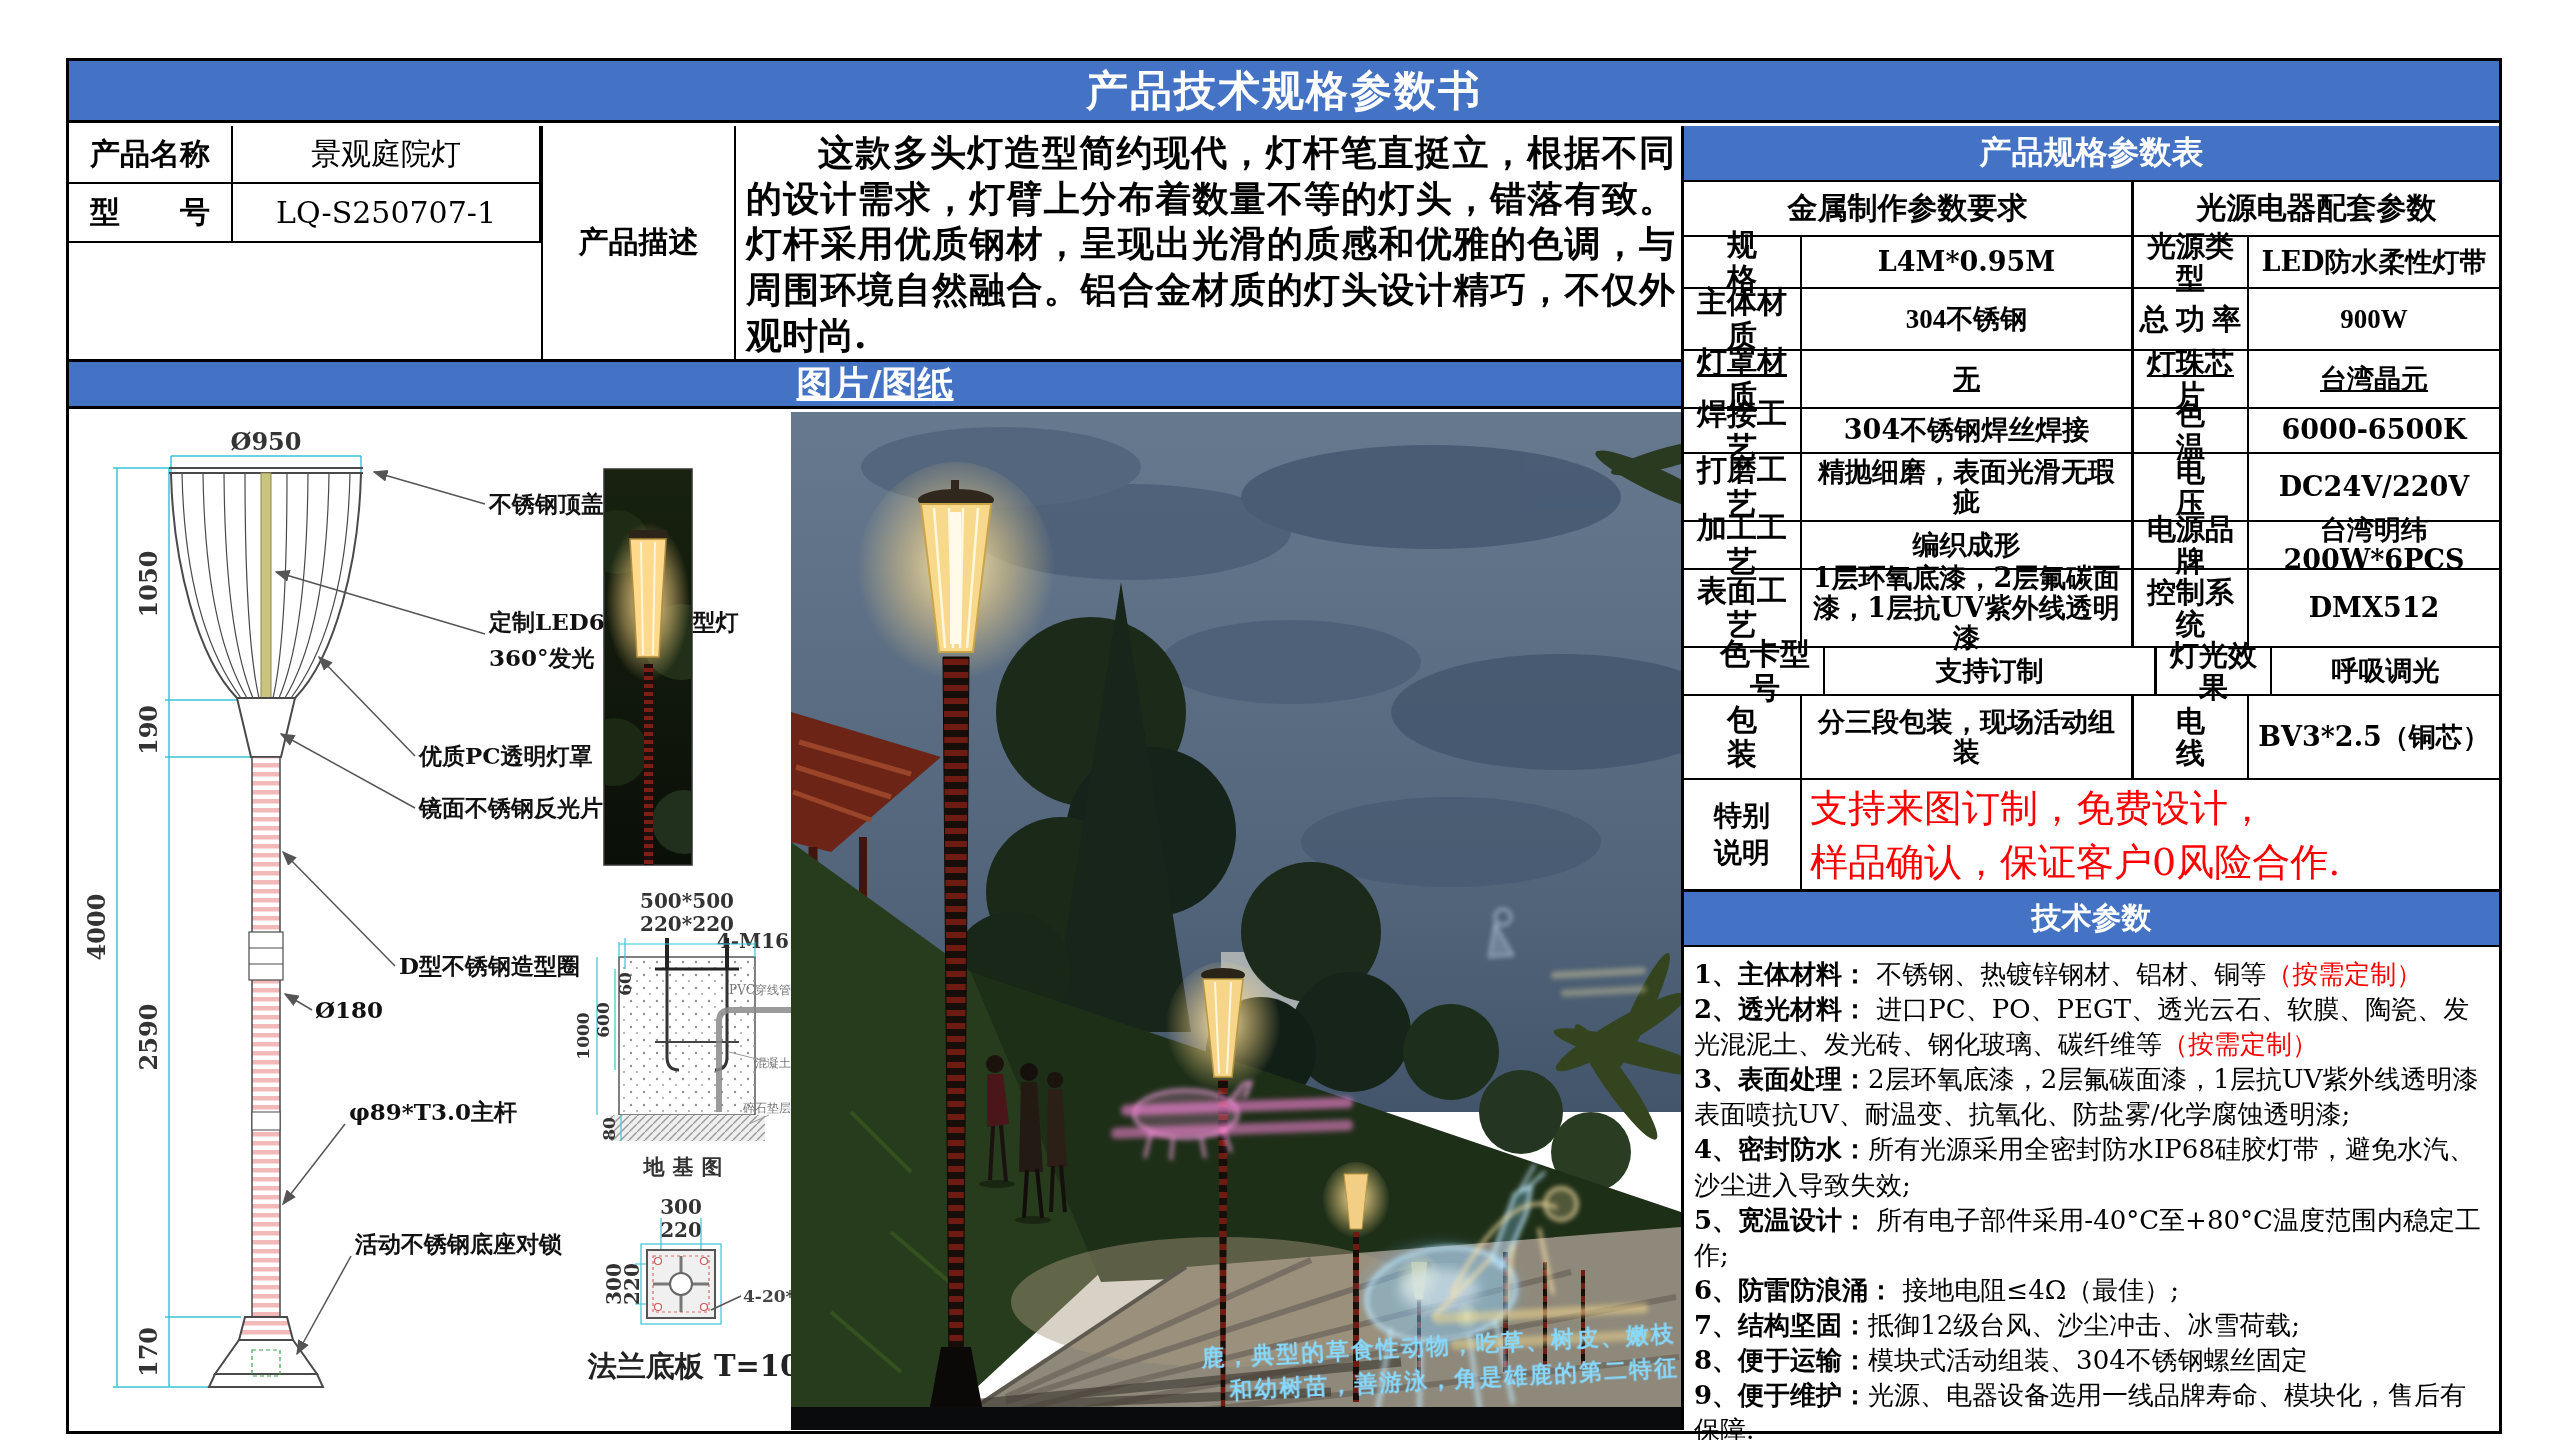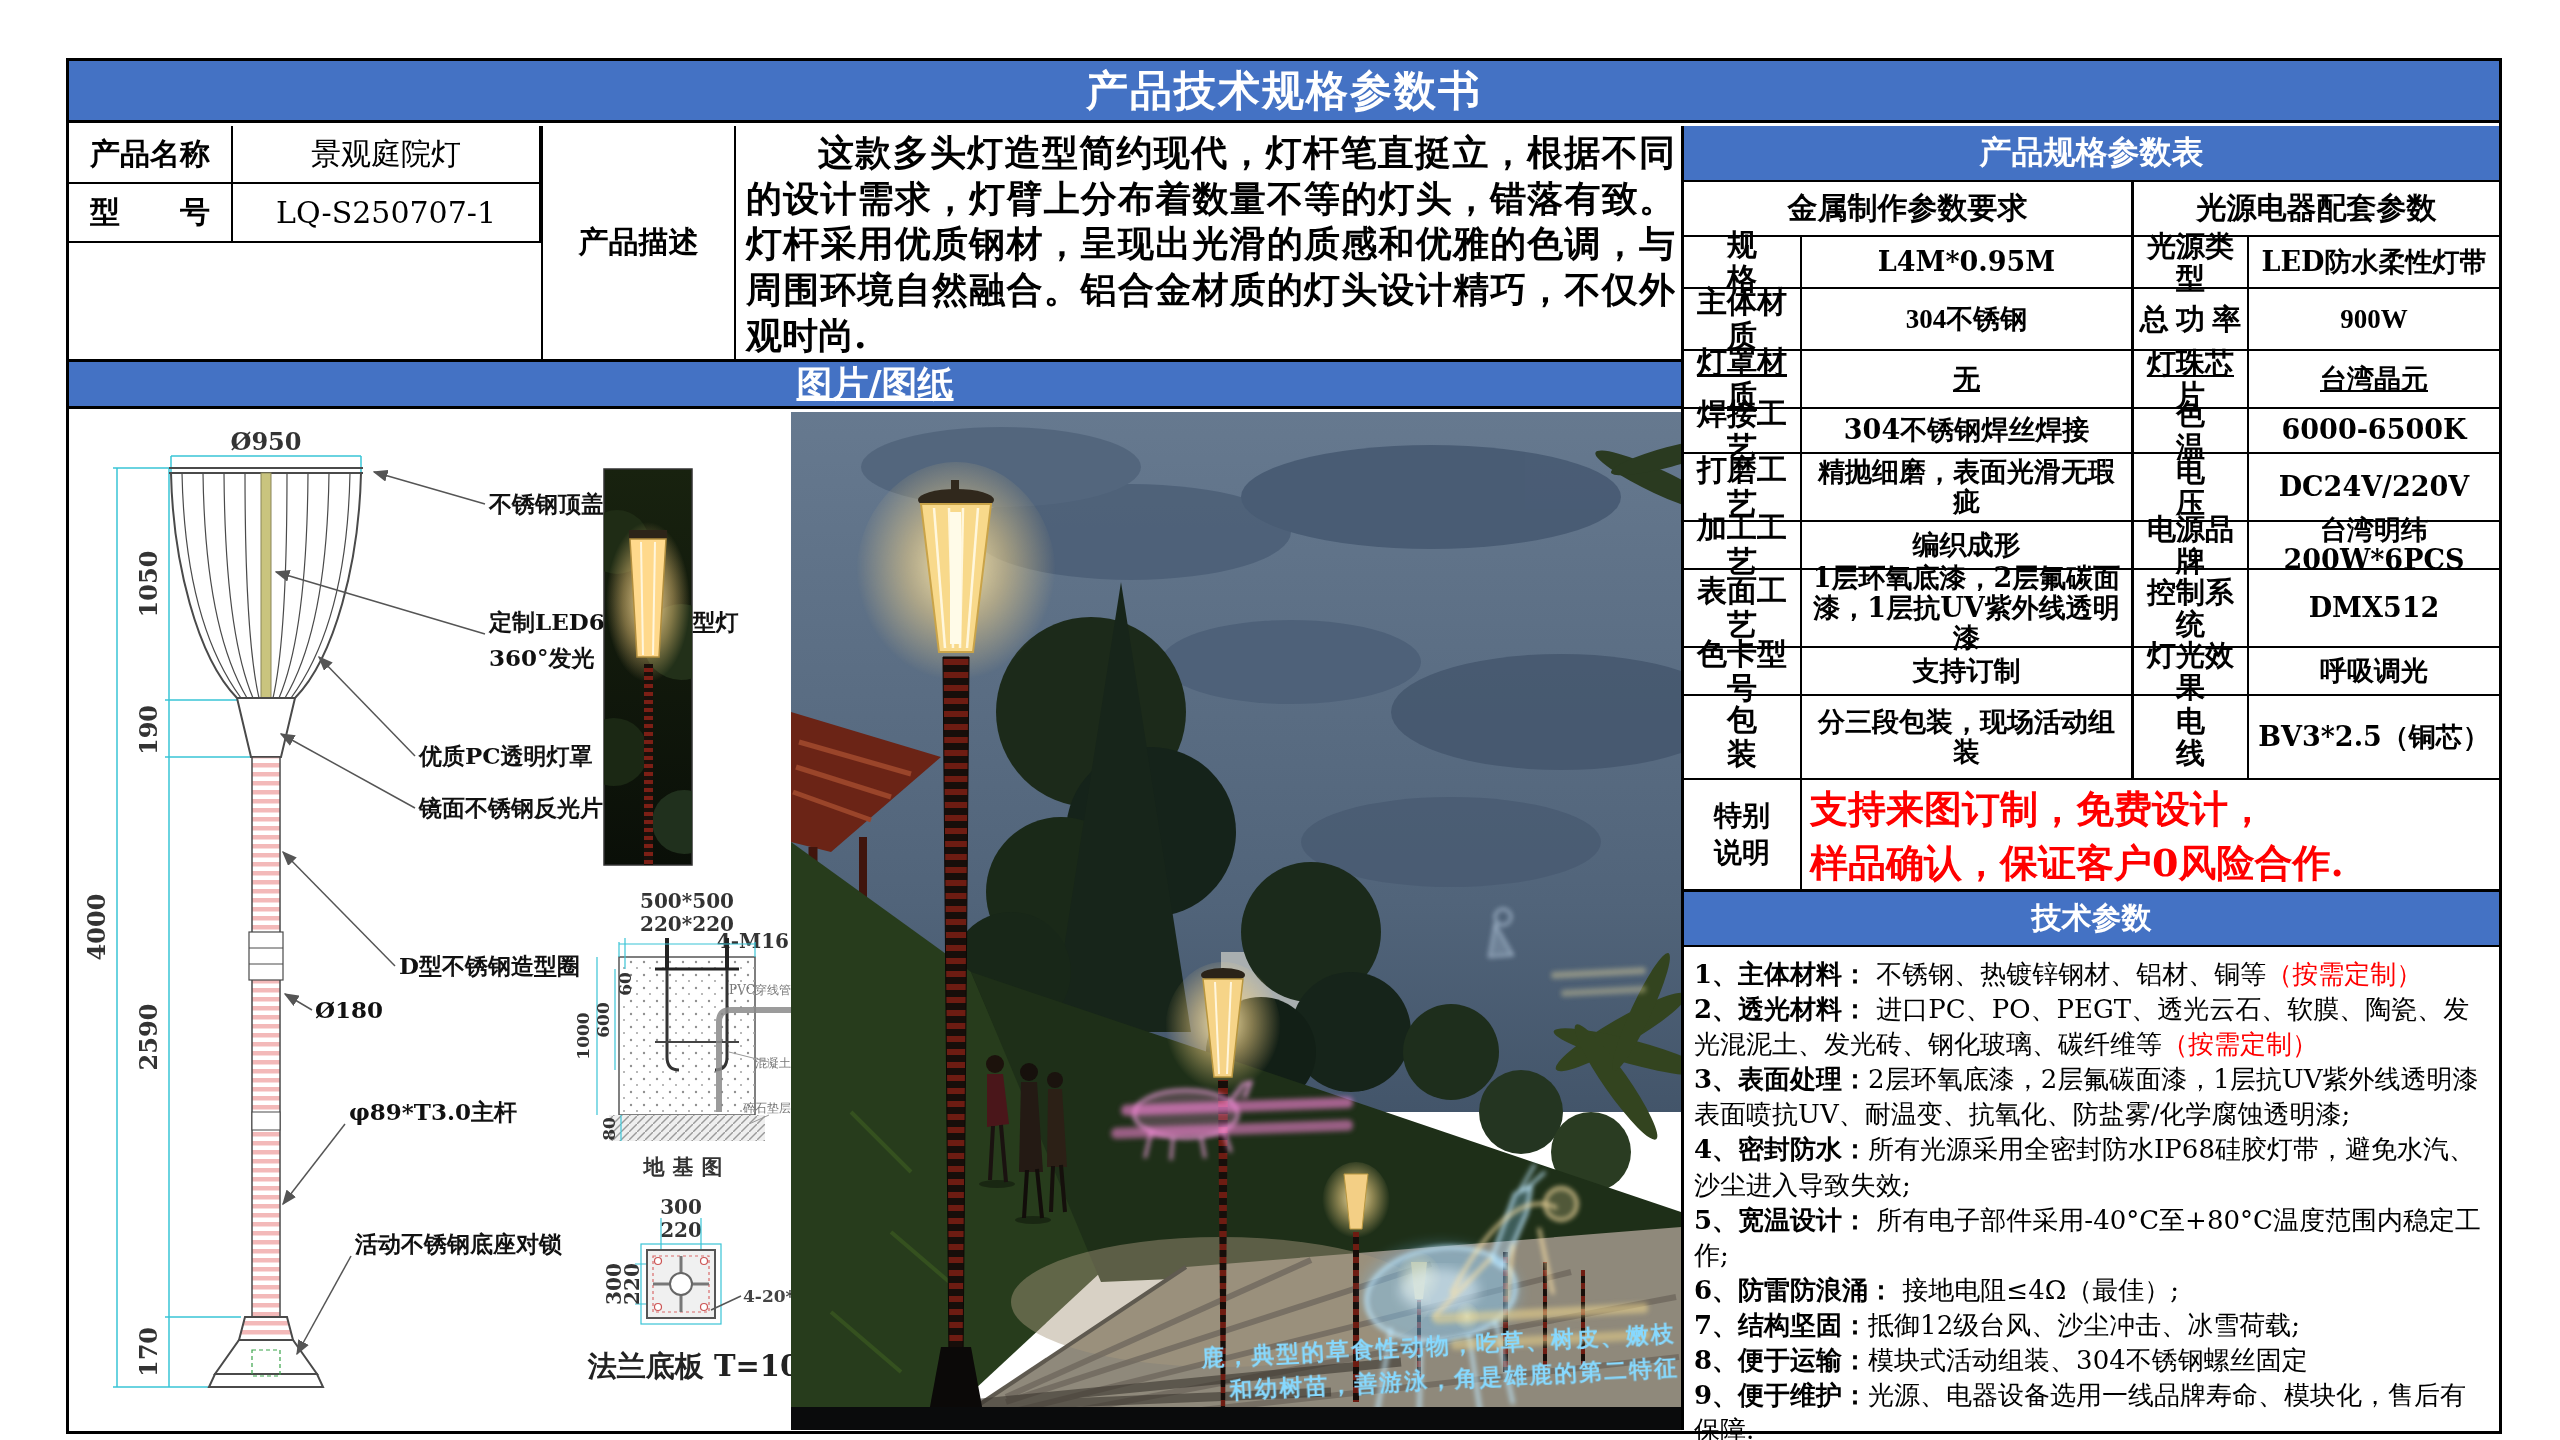--- a/index.html
+++ b/index.html
@@ -27,21 +27,21 @@
   #spec-groups .g1{width:450px;border-right:3px solid #000;}
   #spec-groups .g2{flex:1;}
   .spec-row{display:flex;border-bottom:2px solid #000;box-sizing:border-box;}
   .spec-row div{display:flex;align-items:center;justify-content:center;text-align:center;box-sizing:border-box;line-height:1.12;}
   .spec-row .c1{width:118px;border-right:2px solid #000;font-weight:bold;font-size:30px;}
   .spec-row .c2{width:332px;border-right:3px solid #000;font-size:27px;font-weight:bold;padding:0 3px;}
   .spec-row .c3{width:115px;border-right:2px solid #000;font-weight:bold;font-size:29px;}
   .spec-row .c4{flex:1;font-size:27px;font-weight:bold;padding:0 2px;}
   #special-row{display:flex;height:112px;border-bottom:3px solid #000;box-sizing:border-box;}
   #special-row .sl{width:118px;border-right:2px solid #000;display:flex;flex-direction:column;align-items:center;justify-content:center;font-weight:bold;font-size:28px;line-height:1.3;box-sizing:border-box;}
-  #special-row .sv{flex:1;color:#FF0000;font-weight:bold;font-size:38px;line-height:1.42;padding:2px 0 0 8px;box-sizing:border-box;}
+  #special-row .sv{flex:1;color:#FF0000;font-weight:normal;font-size:38px;line-height:1.42;padding:2px 0 0 8px;box-sizing:border-box;}
   #tech-header{height:55px;font-size:30px;border-bottom:2px solid #000;box-sizing:border-box;}
   #tech-list{padding:10px 8px 0 10px;font-size:26px;line-height:1.35;box-sizing:border-box;}
   .tech-item{text-align:left;}
   .tech-item b{font-weight:bold;}
   .red{color:#FF0000;}
   svg{display:block;}
   svg text{font-family:"DejaVu Serif","Liberation Serif",serif;}
 </style>
 </head>
 <body>
@@ -518,21 +518,21 @@
           <div class="c4">台湾明纬200W*6PCS</div>
         </div>
 
         <div class="spec-row" style="height: 78px;">
           <div class="c1">表面工艺</div>
           <div class="c2">1层环氧底漆，2层氟碳面漆，1层抗UV紫外线透明漆</div>
           <div class="c3">控制系统</div>
           <div class="c4">DMX512</div>
         </div>
 
-        <div class="spec-row" style="height: 48px;">
+        <div class="spec-row" style="height: 48px; padding-left: 23px;">
           <div class="c1">色卡型号</div>
           <div class="c2">支持订制</div>
           <div class="c3">灯光效果</div>
           <div class="c4">呼吸调光</div>
         </div>
 
         <div class="spec-row" style="height: 84px;">
           <div class="c1">包　　装</div>
           <div class="c2">分三段包装，现场活动组装</div>
           <div class="c3">电　　线</div>

